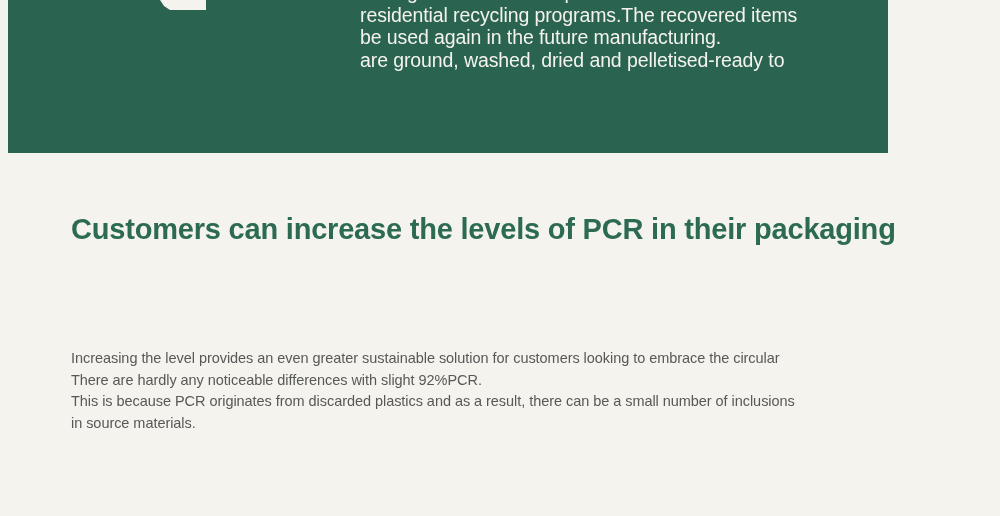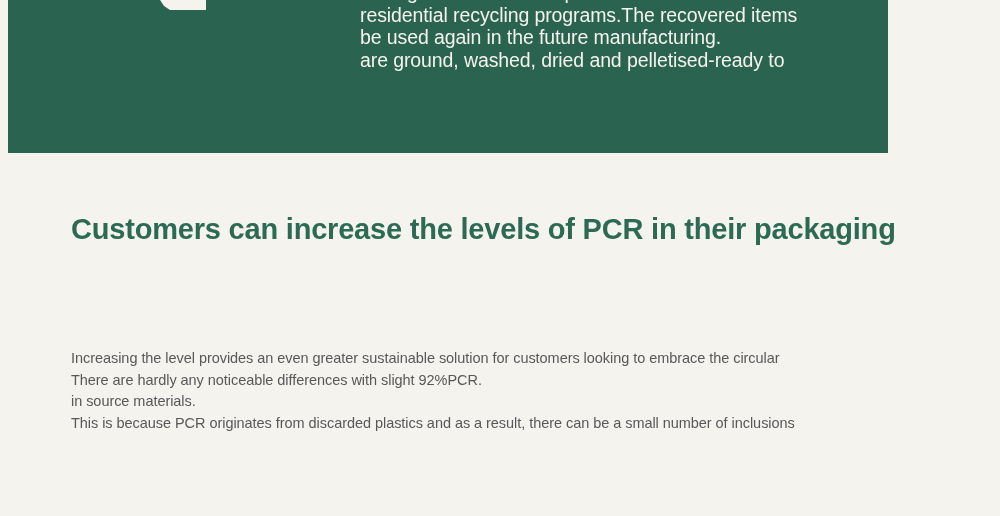--- a/index.html
+++ b/index.html
@@ -124,19 +124,19 @@
 
   <div class="content">
 
     <h1 class="headline">
       <span>Customers can increase the levels of PCR in their packaging</span>
     </h1>
 
     <div class="paragraph">
       <span>Increasing the level provides an even greater sustainable solution for customers looking to embrace the circular</span>
       <span>There are hardly any noticeable differences with slight 92%PCR.</span>
+      <span>This is because PCR originates from discarded plastics and as a result, there can be a small number of inclusions</span>
       <span>in source materials.</span>
-      <span>This is because PCR originates from discarded plastics and as a result, there can be a small number of inclusions</span>
     </div>
 
   </div>
 
 </div>
 
 </body></html>

